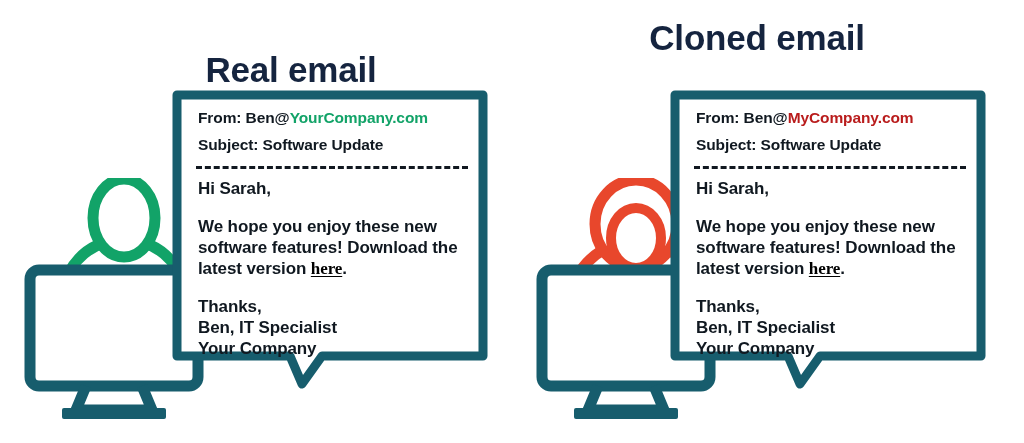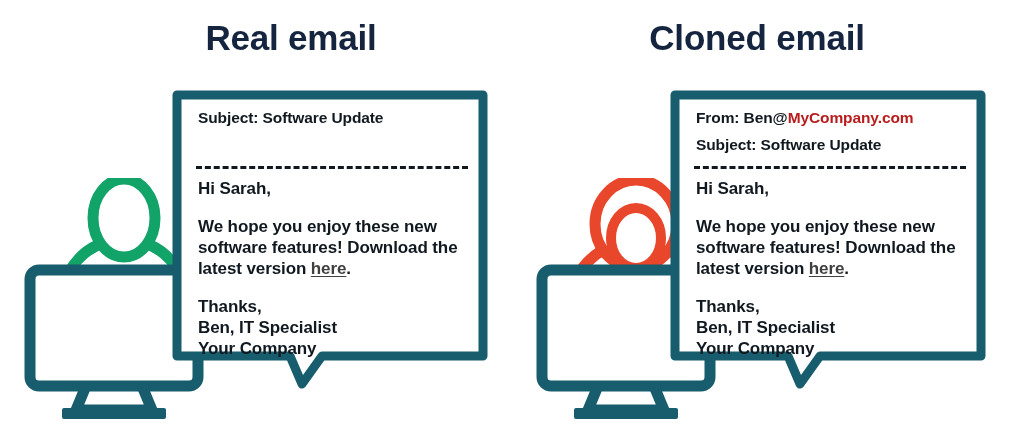--- a/index.html
+++ b/index.html
@@ -31,21 +31,21 @@
     left: 0;
     width: 512px;
     text-align: center;
     font-size: 35px;
     font-weight: bold;
     letter-spacing: -0.2px;
     color: #15243f;
     line-height: 44px;
     white-space: nowrap;
   }
-  .panel-left .panel-title  { padding-left: 70px; box-sizing: border-box; }
+  .panel-left .panel-title  { padding-left: 70px; box-sizing: border-box; margin-top: 32px; }
   .panel-right .panel-title { padding-right: 22px; box-sizing: border-box; }
 
   
   .figure {
     position: absolute;
     left: 24px;
     top: 178px;
     width: 200px;
     height: 248px;
   }
@@ -108,21 +108,22 @@
   }
   .mail-body p {
     margin: 0 0 17px 0;
     line-height: 21px;
   }
   .mail-body p:last-child { margin-bottom: 4px; }
   .mail-body .sig-line { display: block; line-height: 21px; }
   .link {
     text-decoration: underline;
     text-underline-offset: 2px;
-    color: #404040;
+    color: #000000;
+    font-family: Liberation Serif, serif;
   }
 </style>
 </head>
 <body>
 
 <div class="panel panel-left">
 
   <div class="panel-title">Real email</div>
 
   <div class="figure">
@@ -139,20 +140,21 @@
     </svg>
   </div>
 
   <div class="bubble">
     <svg class="bubble-svg" width="316" height="300" viewBox="0 0 316 300">
       <path d="M5 5 H311 V266 H150 L130 294 L118 266 H5 Z" fill="#ffffff" stroke="#175D6D" stroke-width="9" stroke-linejoin="round"></path>
     </svg>
 
     <div class="bubble-content">
       <div class="mail-head">
+        <div class="mail-line"><span class="label">From: Ben@</span><span class="domain-good">YourCompany.com</span></div>
         <div class="mail-line">Subject: Software Update</div>
       </div>
     </div>
 
     <div class="divider"></div>
 
     <div class="mail-body">
       <p>Hi Sarah,</p>
       <p><span>We hope you enjoy these new software features! Download the latest version </span><span class="link">here</span><span>.</span></p>
       <p>

